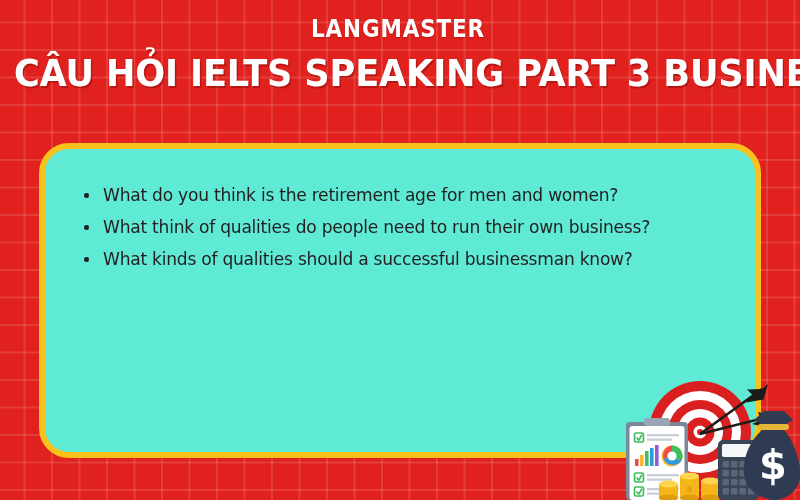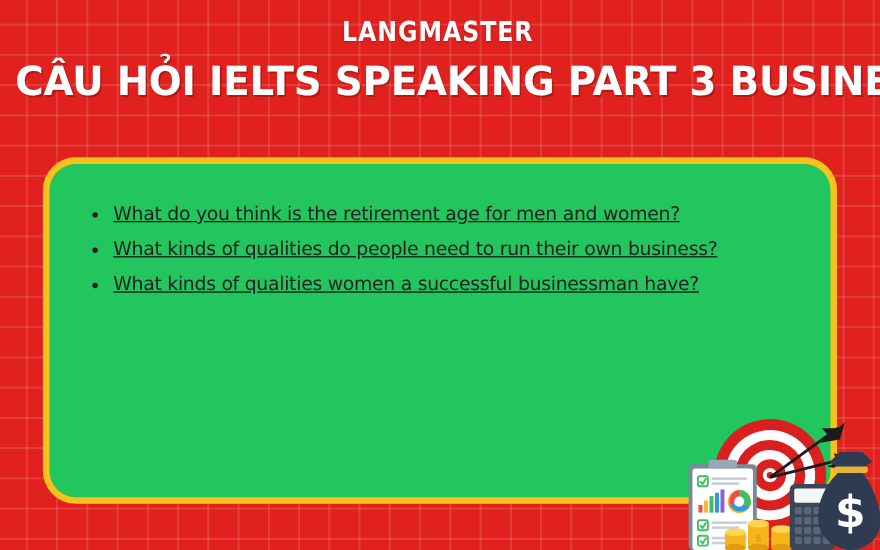--- a/index.html
+++ b/index.html
@@ -125,25 +125,25 @@
 
 <div id="poster" style="background-color: rgb(224, 33, 29);">
 
   <div id="grid-overlay"></div>
 
   <div id="header">
     <div id="brand-logo" style="color: rgb(255, 255, 255);">LANGMASTER</div>
     <div id="poster-title" style="color: rgb(255, 255, 255);">CÂU HỎI IELTS SPEAKING PART 3 BUSINESS</div>
   </div>
 
-  <div id="content-card" style="border-color: rgb(249, 193, 28); background: #22c55e; text-decoration: underline;">
+  <div id="content-card" style="border-color: rgb(249, 193, 28); background: #5eead4;">
     <ul id="question-list">
       <li style="color: rgb(35, 31, 32);"><span>What do you think is the retirement age for men and women?</span></li>
-      <li style="color: rgb(35, 31, 32);"><span>What kinds of qualities do people need to run their own business?</span></li>
-      <li style="color: rgb(35, 31, 32);"><span>What kinds of qualities women a successful businessman have?</span></li>
+      <li style="color: rgb(35, 31, 32);"><span>What think of qualities do people need to run their own business?</span></li>
+      <li style="color: rgb(35, 31, 32);"><span>What kinds of qualities should a successful businessman know?</span></li>
     </ul>
   </div>
 
   <div id="illustration">
     <svg width="204" height="122" viewBox="0 0 204 122" xmlns="http://www.w3.org/2000/svg">
 
       <g>
         <circle cx="104" cy="54" r="51" fill="#d91f1f"></circle>
         <circle cx="104" cy="54" r="41" fill="#ffffff"></circle>
         <circle cx="104" cy="54" r="32" fill="#d91f1f"></circle>

